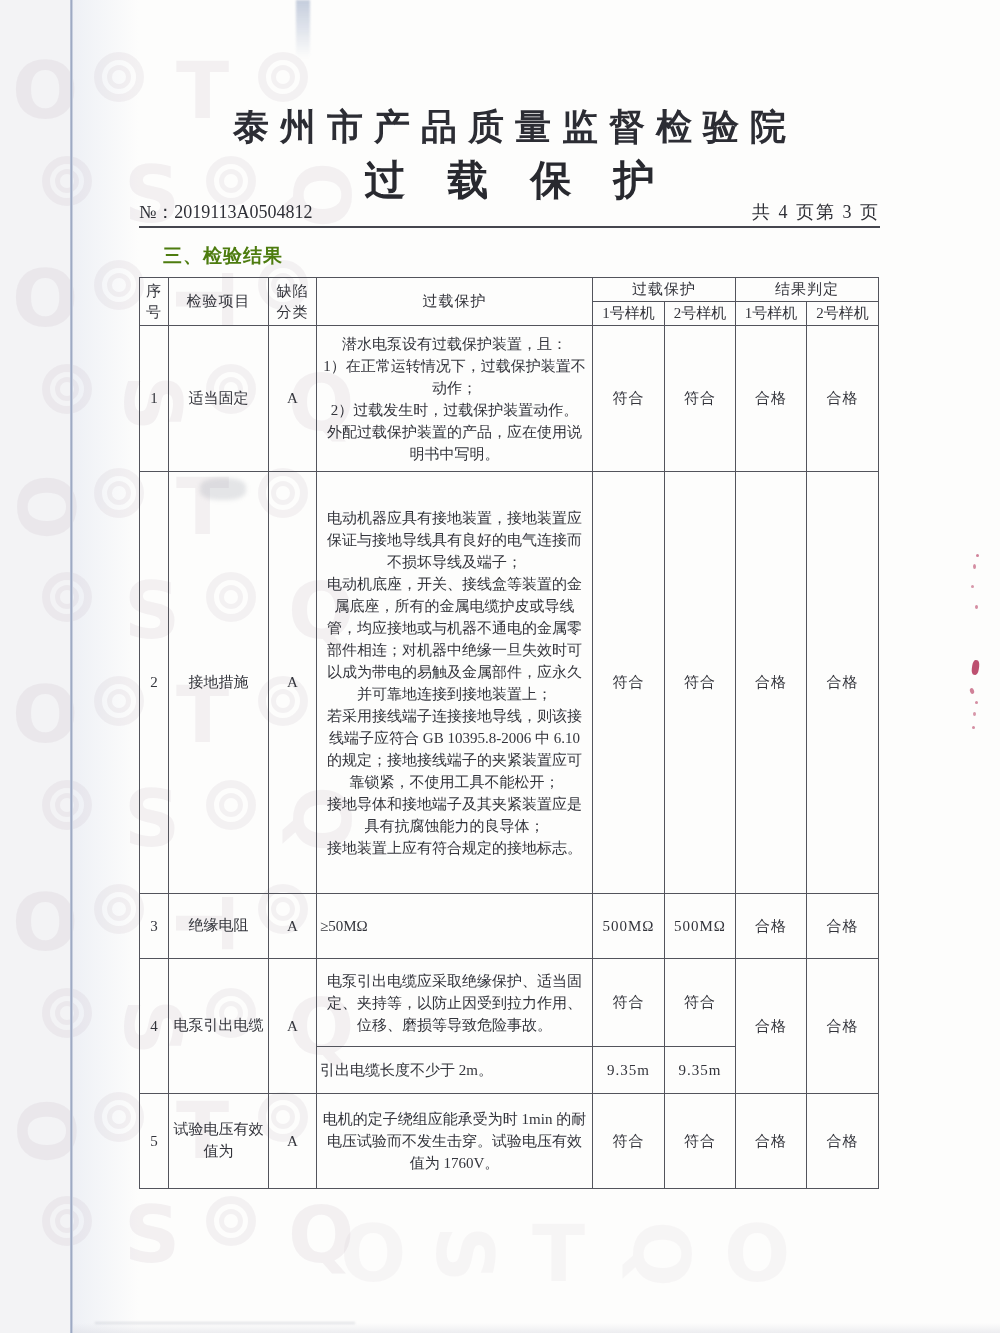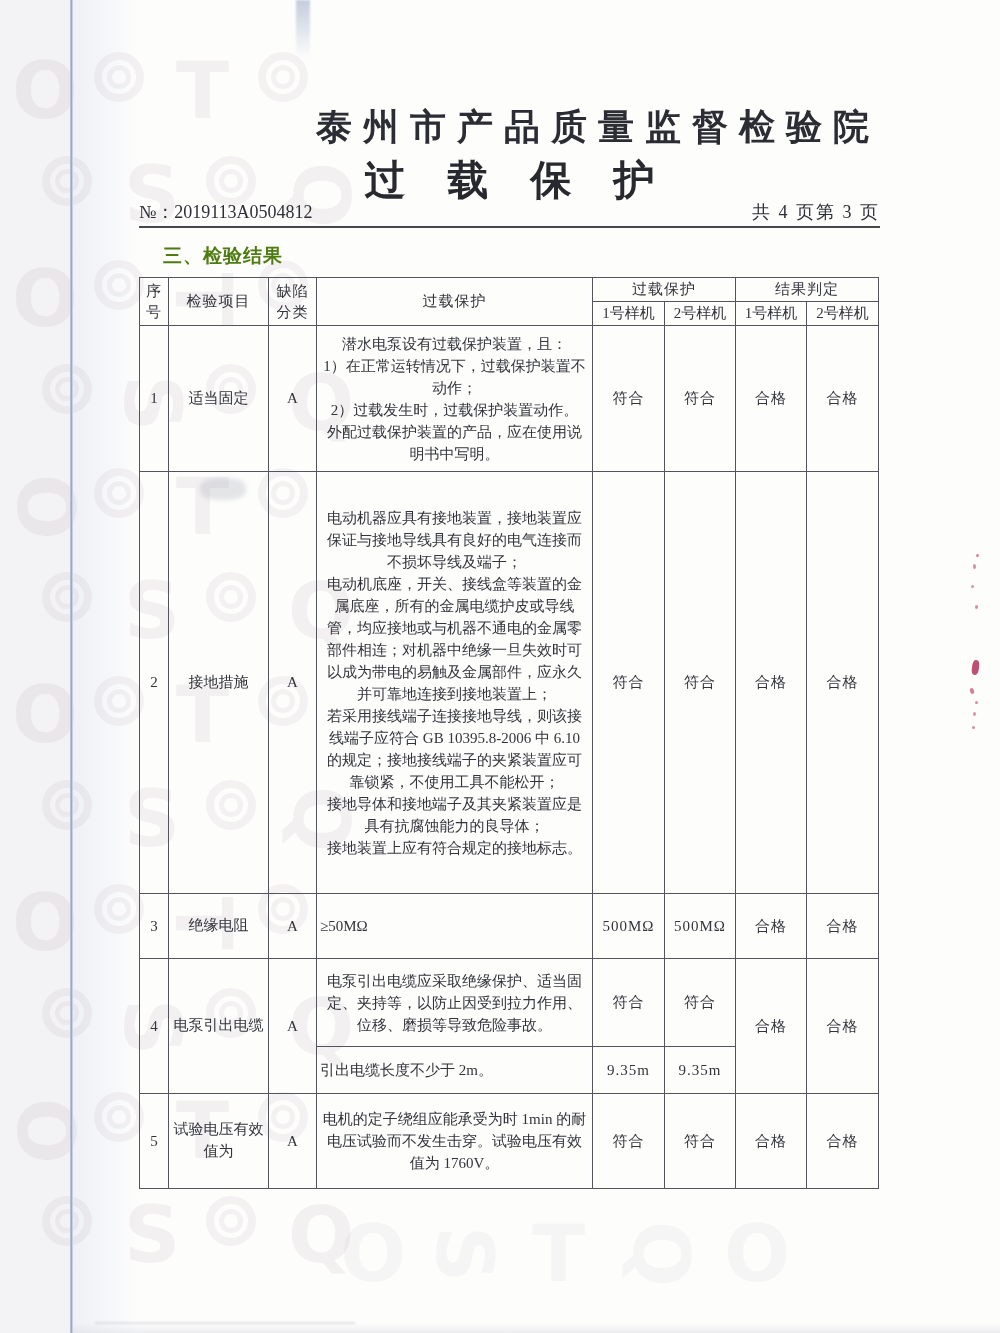--- a/index.html
+++ b/index.html
@@ -36,21 +36,21 @@
   .smudge-top{position:absolute;left:296px;top:0;width:14px;height:58px;
     background:linear-gradient(180deg,rgba(150,165,195,.55),rgba(150,165,195,0));
     filter:blur(1px);z-index:2;}
   .smudge-cell{position:absolute;left:200px;top:478px;width:46px;height:22px;
     background:rgba(140,145,160,.22);filter:blur(2px);border-radius:40%;z-index:2;}
   .smudge-bottomline{position:absolute;left:95px;top:1322px;width:260px;height:2px;
     background:rgba(180,182,192,.4);filter:blur(1px);z-index:2;}
   .red-mark{position:absolute;background:#b23157;border-radius:50%;z-index:4;}
   
   .content{position:absolute;inset:0;z-index:1;}
-  .org-title{position:absolute;top:103px;left:139px;width:741px;text-align:right;
+  .org-title{position:absolute;top:103px;left:139px;width:741px;text-align:center;
     font-size:36px;font-weight:700;letter-spacing:11px;text-indent:11px;color:#2c2d34;}
   .report-title{position:absolute;top:153px;left:139px;width:741px;text-align:center;
     font-size:41px;font-weight:700;letter-spacing:42px;text-indent:42px;color:#28292f;}
   .no-row{position:absolute;top:198px;left:139px;width:741px;height:30px;
     border-bottom:2px solid #45464e;font-size:18px;display:flex;justify-content:space-between;
     align-items:flex-end;padding-bottom:2px;color:#2f3037;}
   .no-row .pages{letter-spacing:2px;}
   .section-heading{position:absolute;top:243px;left:163px;
     font-family:"Liberation Sans","DejaVu Sans",sans-serif;
     font-size:19px;font-weight:700;color:#4d7c0f;letter-spacing:1px;}

